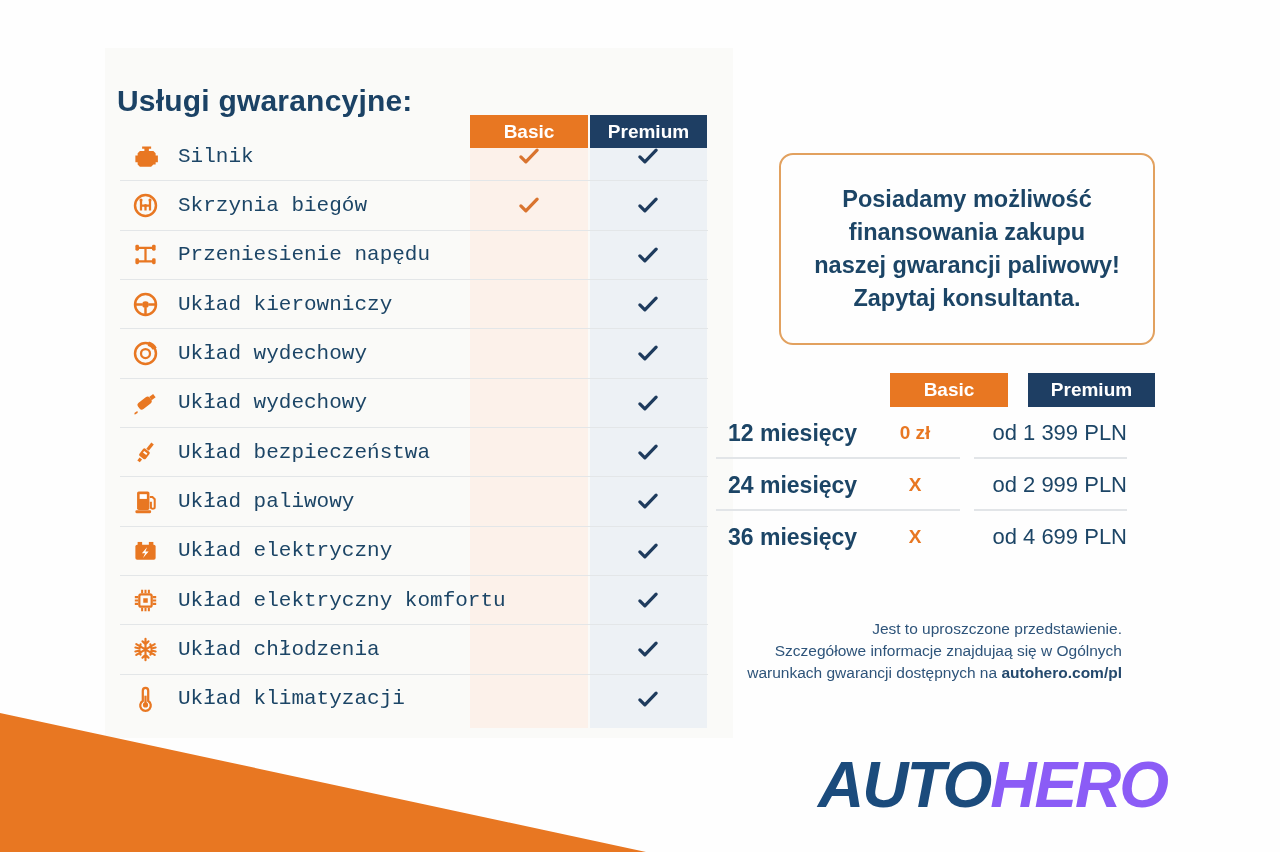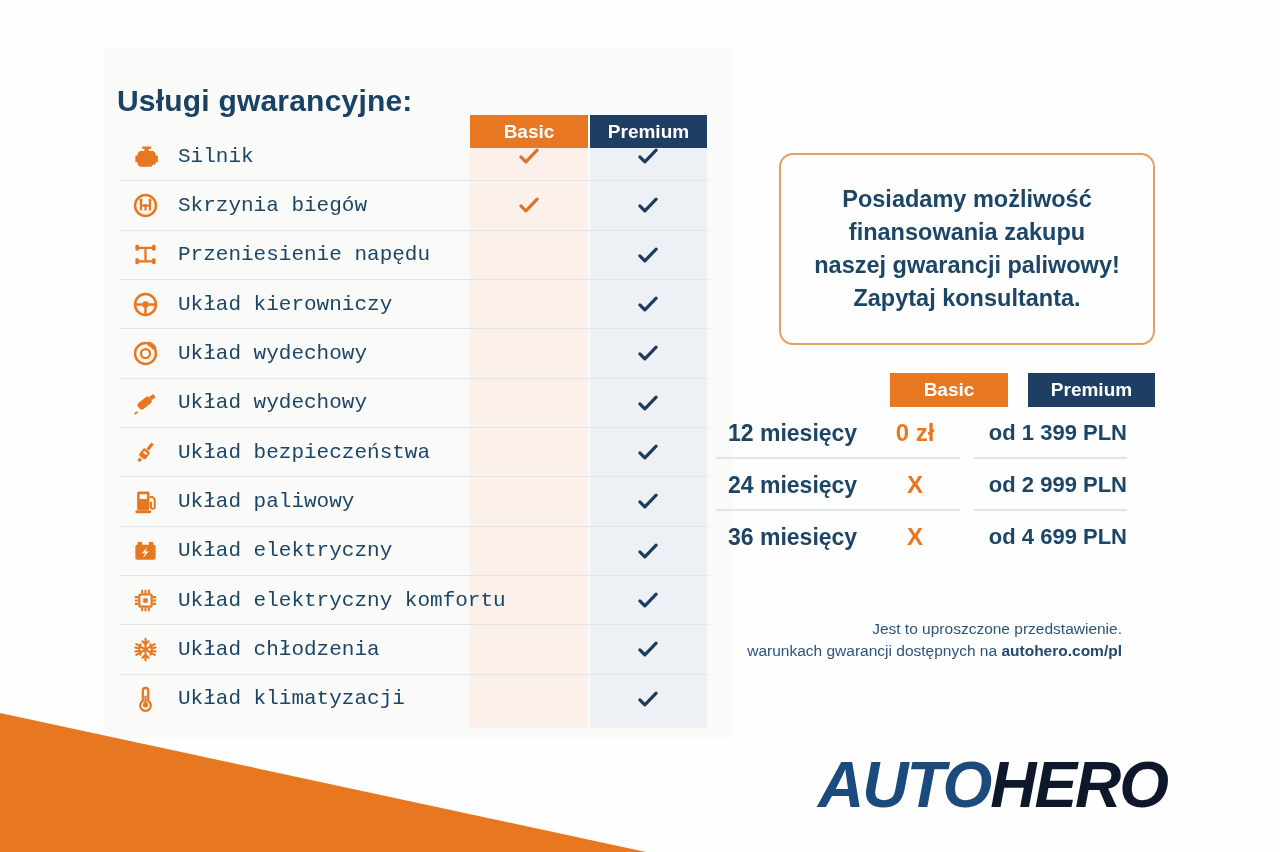--- a/index.html
+++ b/index.html
@@ -41,37 +41,37 @@
 
   
   .p-hdr{position:absolute; top:373px; height:34px; display:flex; align-items:center; justify-content:center;
          color:#fff; font-size:19px; font-weight:700;}
   .p-hdr-basic{left:890px; width:118px; background:#E87722;}
   .p-hdr-premium{left:1028px; width:127px; background:#1E3E63;}
   #pricing-rows{position:absolute; left:716px; top:407px; width:411px;}
   .p-row{position:relative; height:52px;}
   .p-period{position:absolute; left:12px; top:50%; transform:translateY(-50%); font-size:23px; font-weight:700; color:#1C4566;}
   .p-basic{position:absolute; left:144px; width:110px; top:50%; transform:translateY(-50%);
-           text-align:center; font-size:24px; font-weight:700; color:#E87722;}
-  .p-premium{position:absolute; right:0; top:50%; transform:translateY(-50%); font-size:22px; font-weight:700; color:#1C4566;}
+           text-align:center; font-size:19px; font-weight:700; color:#E87722;}
+  .p-premium{position:absolute; right:0; top:50%; transform:translateY(-50%); font-size:22px; font-weight:400; color:#1C4566;}
   .p-div{position:absolute; bottom:0; height:2px; background:#e2e5e8;}
   .p-div-a{left:0; width:244px;}
   .p-div-b{left:258px; width:153px;}
   .p-row:last-child .p-div{display:none;}
 
   
   .disclaimer{position:absolute; right:158px; top:618px; width:470px; text-align:right;
               font-size:15.5px; line-height:22px; color:#2E547A; font-weight:400;}
   .disclaimer b{color:#24496D;}
 
   
   .logo{position:absolute; left:798px; top:748px; font-size:64px; font-weight:700; font-style:italic;
         letter-spacing:-2px; white-space:nowrap;}
   .logo-auto{color:#1B4B7C;margin-left:20px;}
-  .logo-hero{color:#0f172a;text-align:center;}
+  .logo-hero{color:#8b5cf6;text-align:center;}
 
   
   .wedge{position:absolute; left:0; top:713px; width:646px; height:139px; background:#E87722;
          clip-path:polygon(0 0, 100% 100%, 0 100%);}
   .sprite{position:absolute; width:0; height:0; overflow:hidden;}
 </style>
 </head>
 <body>
 
 <svg class="sprite" xmlns="http://www.w3.org/2000/svg" aria-hidden="true">
@@ -377,20 +377,21 @@
     <div class="p-row">
       <span class="p-period">36 miesięcy</span>
       <span class="p-basic">X</span>
       <span class="p-premium">od 4 699 PLN</span>
 
     </div>
   </div>
 
   <div class="disclaimer">
     <div>Jest to uproszczone przedstawienie.</div>
+    <div>Szczegółowe informacje znajdujaą się w Ogólnych</div>
     <div><span>warunkach gwarancji dostępnych na </span><b>autohero.com/pl</b></div>
   </div>
 
   <div class="logo">
     <span class="logo-auto">AUTO</span><span class="logo-hero">HERO</span>
   </div>
 
   <div class="wedge"></div>
 </div>
 

